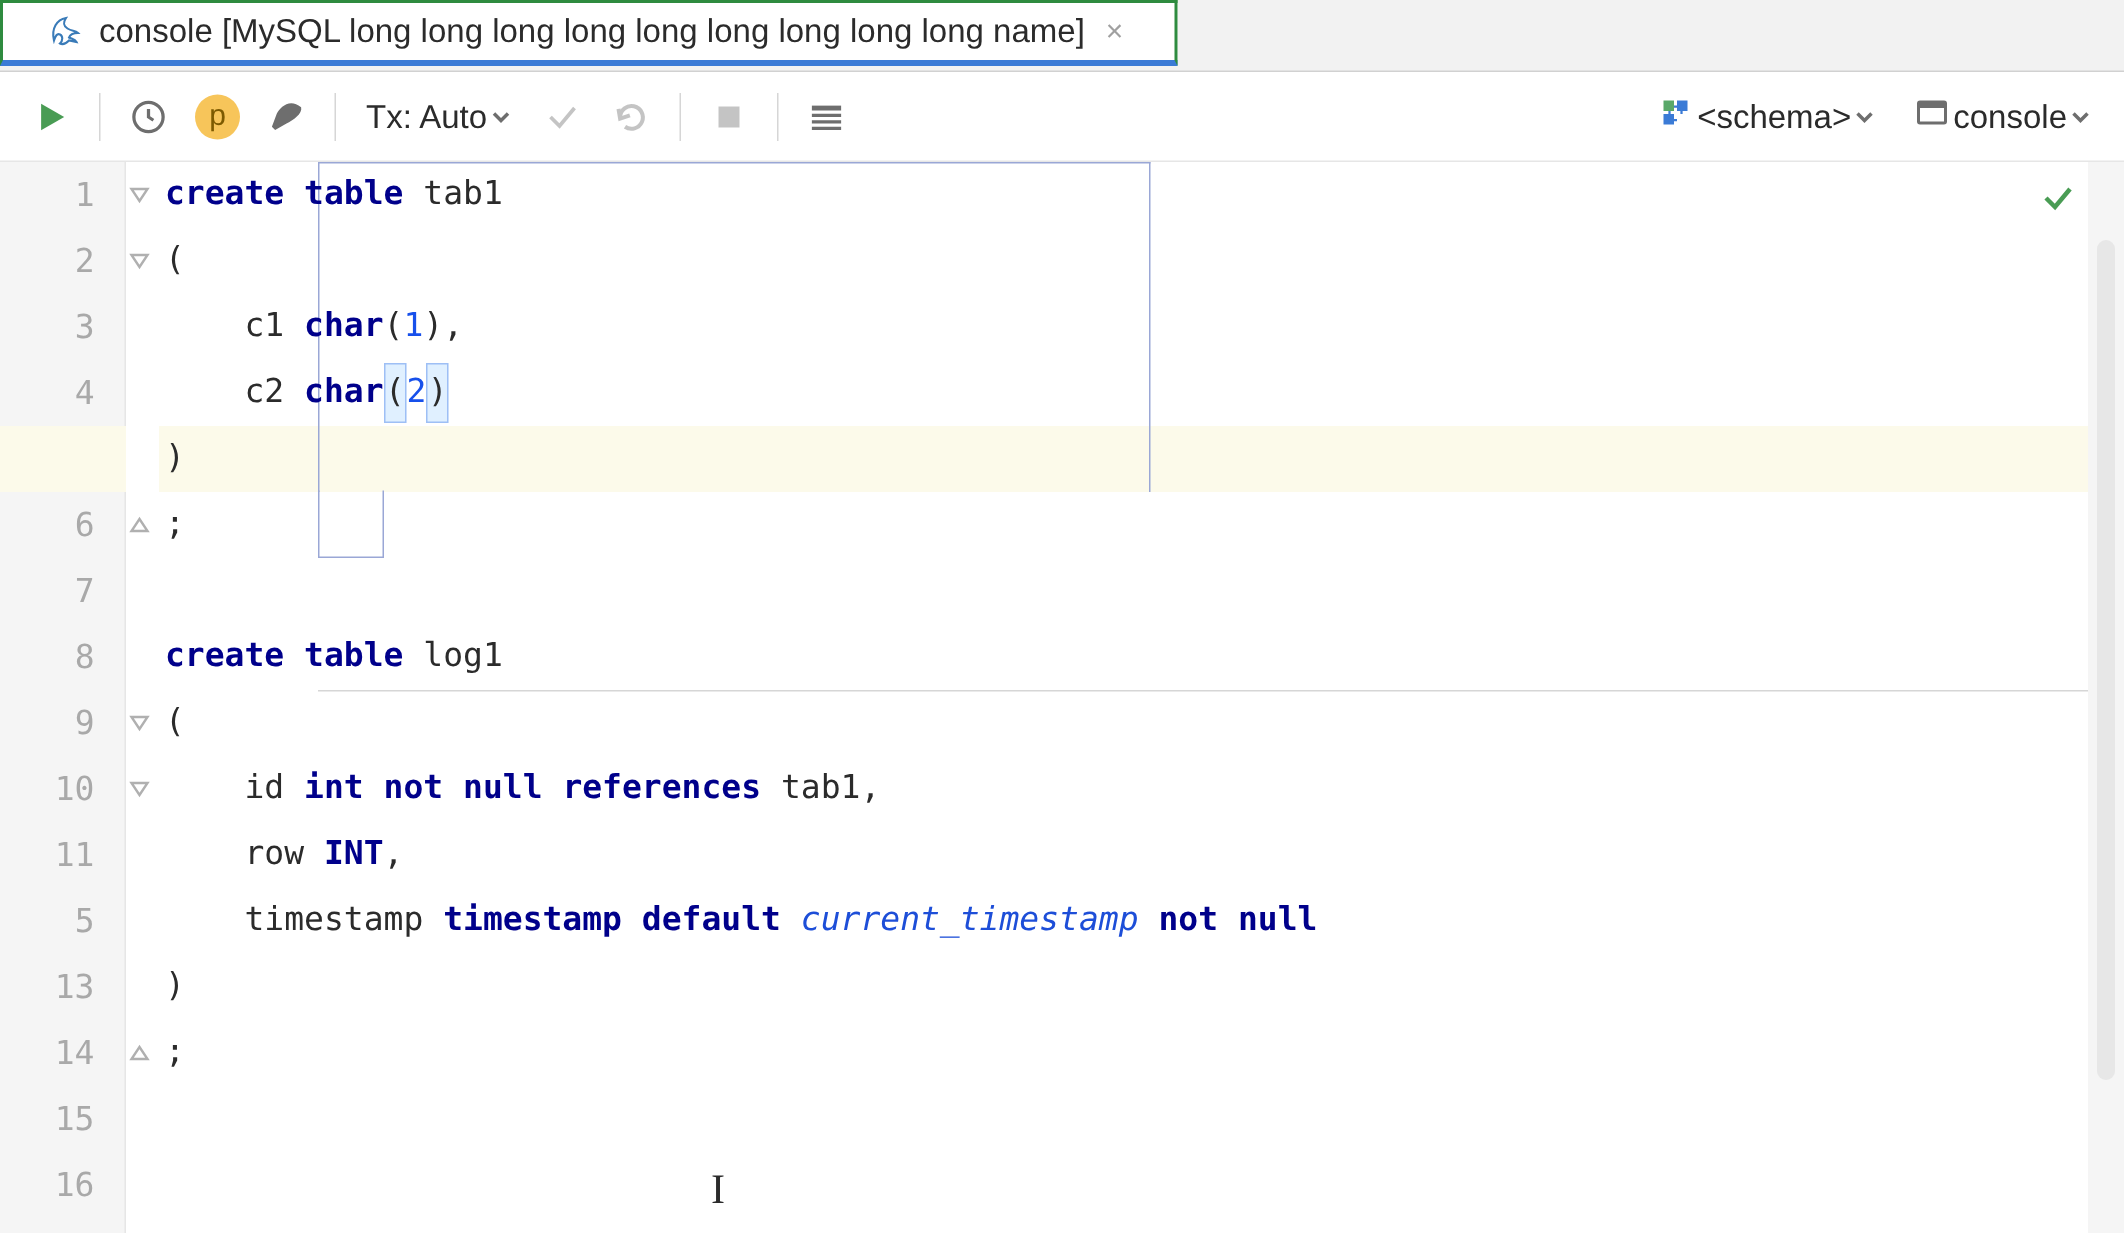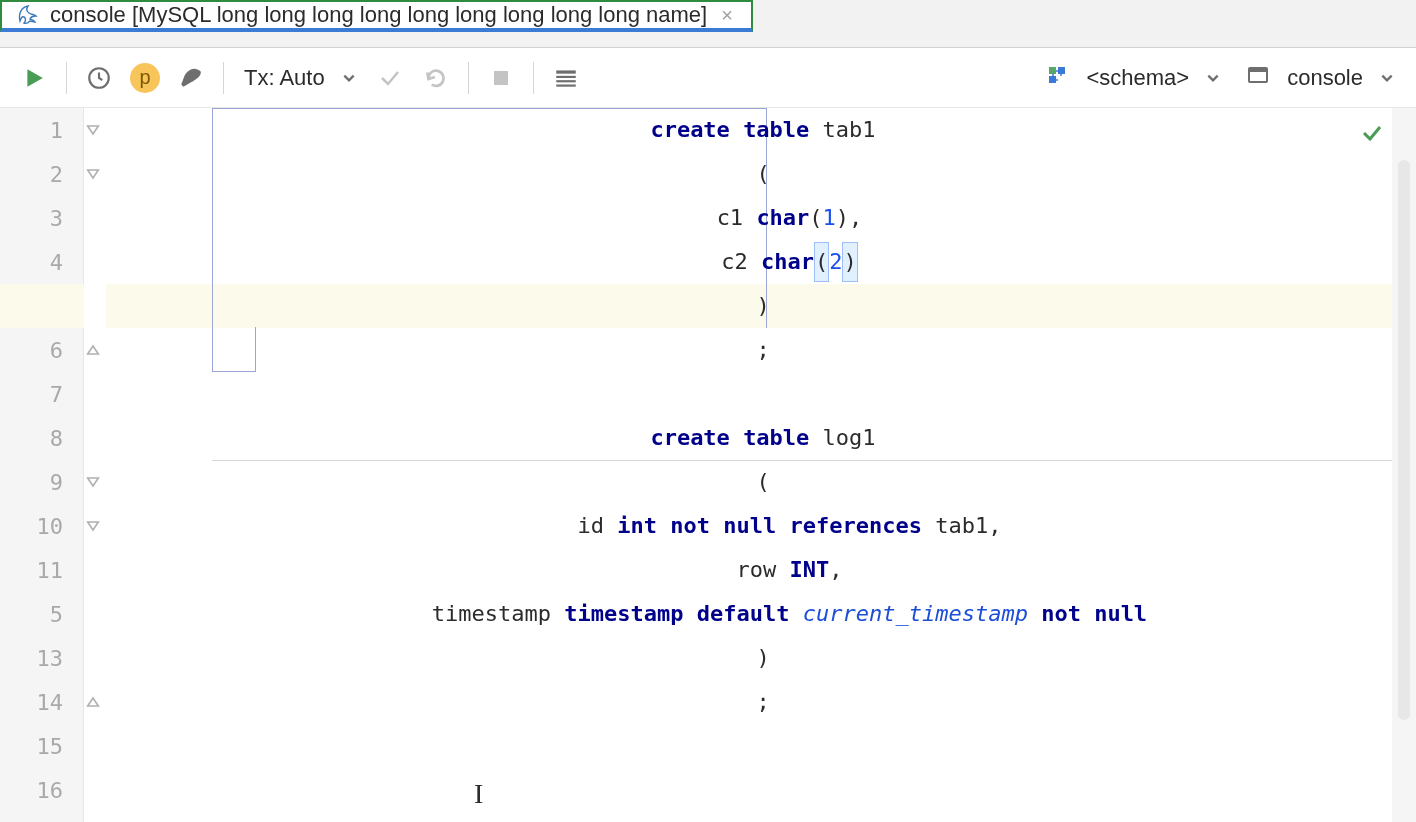--- a/index.html
+++ b/index.html
@@ -1,27 +1,27 @@
 <!DOCTYPE html>
 <html><head>
 <meta charset="utf-8">
 <style>
   * { box-sizing: border-box; margin: 0; padding: 0; }
   html, body { width: 1416px; height: 822px; overflow: hidden; font-family: -apple-system, BlinkMacSystemFont, "Segoe UI", sans-serif; background: #fff; }
   
   .tab-bar { height: 48px; display: flex; border-bottom: 1px solid #d1d1d1; background: #f2f2f2; }
-  .tab { display: flex; align-items: center; border: 2px solid #2e8b3f; border-bottom: 4px solid #3b7bd6; background: #fff; padding: 0 14px; gap: 10px; height: 32px; }
+  .tab { display: flex; align-items: center; border: 2px solid #2e8b3f; border-bottom: 4px solid #3b7bd6; background: #fff; padding: 0 30px; gap: 10px; height: 44px; }
   .tab-icon svg { width: 24px; height: 24px; display: block; }
   .tab-label { font-size: 22px; color: #2b2b2b; white-space: nowrap; }
   .tab-close { color: #a0a0a0; font-size: 20px; padding: 0 4px; }
   
   .toolbar { height: 60px; display: flex; align-items: center; padding: 0 14px; gap: 6px; border-bottom: 1px solid #e6e6e6; }
   .tb-btn { display: flex; align-items: center; justify-content: center; width: 40px; height: 40px; }
   .tb-sep { width: 1px; height: 32px; background: #d6d6d6; margin: 0 6px; }
-  .tb-text { font-size: 22px; color: #2b2b2b; display: flex; align-items: center; gap: 17px; padding: 0 8px; }
+  .tb-text { font-size: 22px; color: #2b2b2b; display: flex; align-items: center; gap: 2px; padding: 0 8px; }
   .tb-right { margin-left: auto; display: flex; align-items: center; gap: 10px; justify-content: center; }
   .chev { color: #6e6e6e; }
   .faded svg { opacity: .4; }
   .p-badge { width: 30px; height: 30px; border-radius: 50%; background: #f7c55a; color: #7d5a00; font-size: 20px; display: flex; align-items: center; justify-content: center; font-weight: 500; }
   
   .editor-area { position: relative; display: flex; height: calc(822px - 48px - 60px); }
   .gutter { width: 84px; background: #f5f5f5; border-right: 1px solid #e6e6e6; }
   .gutter-num { height: 44px; display: flex; align-items: center; justify-content: flex-end; padding-right: 20px; color: #a9a9a9; font-size: 22px; font-family: Menlo, Consolas, monospace; }
   .fold-col { width: 22px; background: #fff; position: relative; }
   .fold-mark { position: absolute; left: 1px; width: 16px; height: 16px; }
@@ -35,21 +35,21 @@
   
   .active-line { position: absolute; left: 0; right: 0; top: 176px; height: 44px; background: #fcfaea; z-index: 0; }
   .active-line-gutter { position: absolute; left: 0; width: 84px; top: 176px; height: 44px; background: #fcfaea; }
   
   .sel-box { position: absolute; border: 1px solid #9aa7d6; z-index: 1; pointer-events: none; }
   .sel-box.a { left: 106px; top: 0; width: 555px; height: 220px; border-bottom: none; }
   .sel-box.b { left: 106px; top: 219px; width: 44px; height: 45px; border-top: none; border-left: 1px solid #9aa7d6; }
   
   .match-bracket { background: #99ccff4d; border: 1px solid #6495ed88; display: inline-block; line-height: 38px; }
   
-  .code-lines { position: relative; z-index: 2; text-align: center; }
+  .code-lines { position: relative; z-index: 2; }
   .hr-sep { position: absolute; left: 106px; right: 0; top: 352px; height: 1px; background: #d6d6d6; }
   
   .check-icon { position: absolute; right: 32px; top: 8px; color: #499c54; }
   .scrollbar { position: absolute; right: 6px; top: 52px; width: 12px; height: 560px; background: #d9d9d9; border-radius: 6px; opacity: .5; }
   
   .cursor-i { position: absolute; left: 368px; top: 664px; font-size: 28px; color: #2b2b2b; font-family: serif; }
   .right-edge { position: absolute; right: 0; top: 0; bottom: 0; width: 24px; background: #f5f5f5; }
 </style>
 </head>
 <body>

